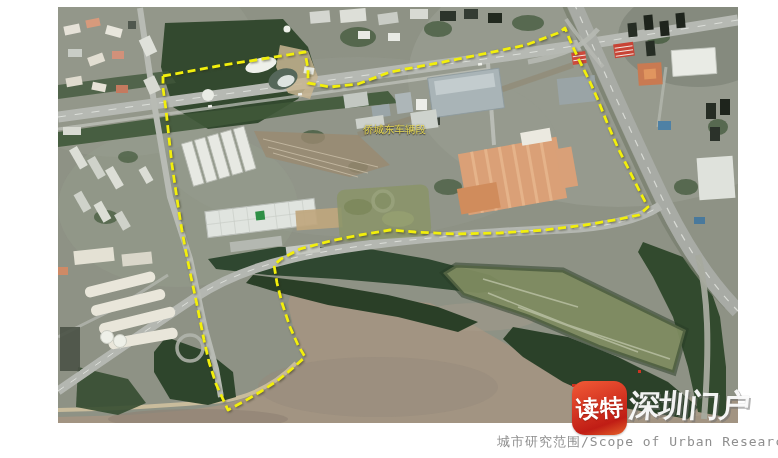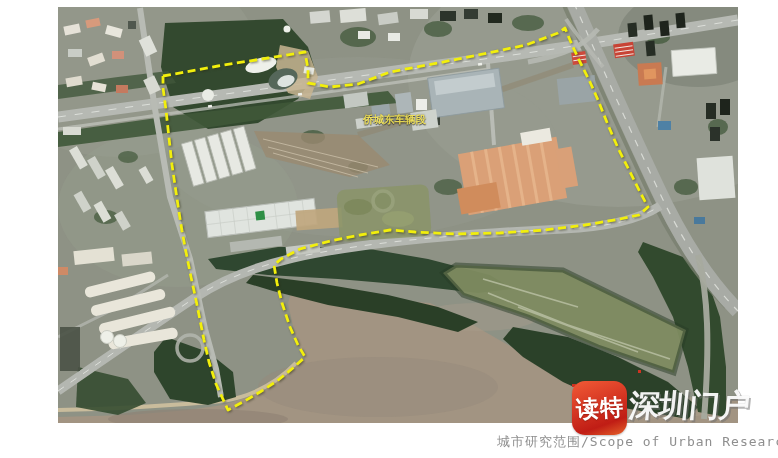--- a/index.html
+++ b/index.html
@@ -1,20 +1,20 @@
 <!DOCTYPE html>
 <html><head>
 <meta charset="utf-8">
 <style>
   html,body{margin:0;padding:0;background:#ffffff;}
   #stage{position:relative;width:778px;height:458px;background:#fff;overflow:hidden;
          font-family:"DejaVu Sans","Liberation Sans",sans-serif;}
   #map{position:absolute;left:58px;top:7px;width:680px;height:416px;overflow:hidden;}
   #map svg{display:block;}
-  .place-label{position:absolute;left:305px;top:106px;font-size:10.5px;font-weight:bold;
+  .place-label{position:absolute;left:305px;top:116px;font-size:10.5px;font-weight:normal;
     color:#f3e24a;letter-spacing:0px;text-shadow:0 1px 1px rgba(30,30,30,.9),0 0 2px rgba(30,30,30,.6);
     opacity:.85;filter:blur(.3px);white-space:nowrap;}
   #boundary-svg{position:absolute;left:0;top:0;}
   .boundary{fill:none;stroke-linecap:butt;stroke-linejoin:round;
     filter:drop-shadow(1px 1px 1px rgba(40,40,15,.55));}
   #watermark{position:absolute;left:572px;top:380px;width:200px;height:58px;pointer-events:none;}
   #wm-icon{position:absolute;left:0;top:1px;width:55px;height:54px;border-radius:13px;
     background:linear-gradient(160deg,#f25a36 0%,#d92a1d 55%,#c01d15 80%,#e5632a 100%);
     box-shadow:0 1px 2px rgba(0,0,0,.25);display:flex;align-items:center;justify-content:center;}
   #wm-icon span{color:#fff;font-size:23px;font-weight:bold;transform:rotate(-3deg);

